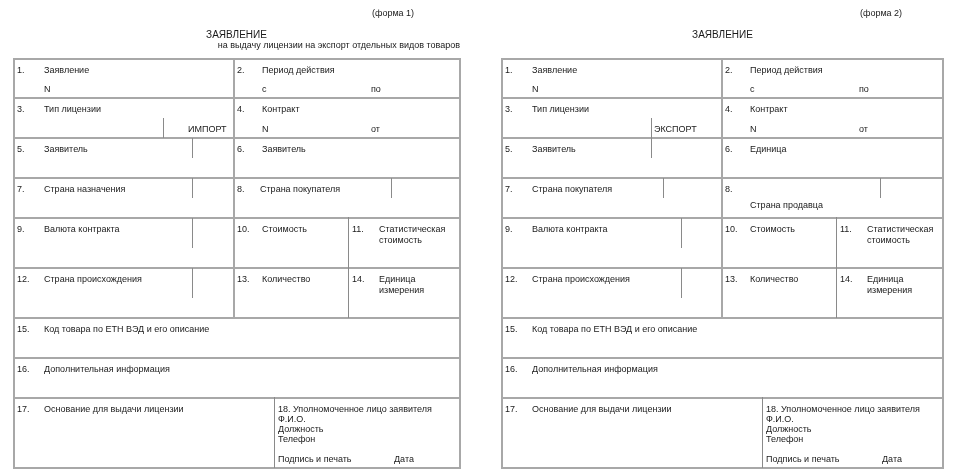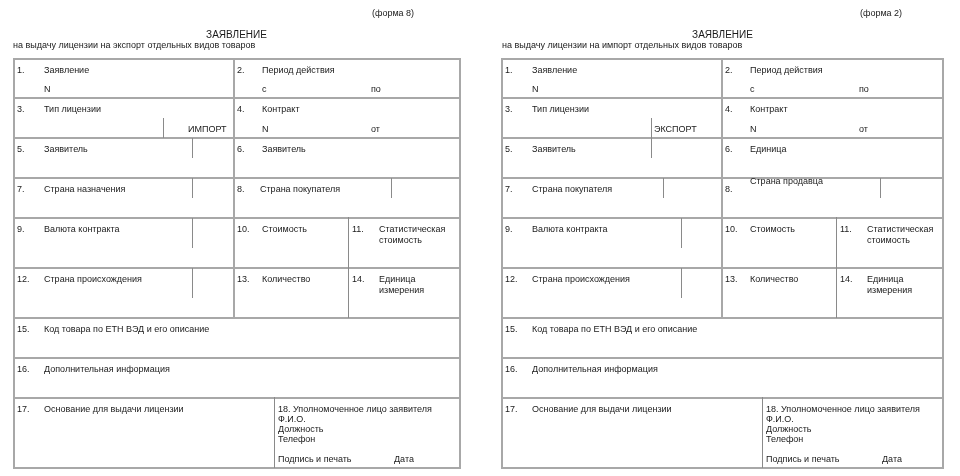--- a/index.html
+++ b/index.html
@@ -4,28 +4,28 @@
 <style>
   html, body { margin:0; padding:0; background:#ffffff; }
   body { width:960px; height:476px; position:relative; overflow:hidden;
          font-family:"Liberation Sans", sans-serif; font-size:9px; color:#1a1a1a; }
   .abs { position:absolute; white-space:nowrap; }
   .form { position:absolute; top:0; height:476px; }
   .hline { position:absolute; height:0; border-top:2px solid #a8a8a8; }
   .vline { position:absolute; width:0; border-left:2px solid #a8a8a8; }
   .thin-v { position:absolute; width:0; border-left:1px solid #8a8a8a; }
   .title { font-size:10px; text-align:center; }
-  .subtitle { font-size:9px; text-align:left; }
+  .subtitle { font-size:9px; text-align:right; }
   .formno { font-size:9px; }
 </style>
 </head>
 <body>
 
 <div class="form" style="left:0; width:480px;">
-  <span class="abs formno" style="left:372px; top:8px;">(форма 8)</span>
+  <span class="abs formno" style="left:372px; top:8px;">(форма 1)</span>
   <div class="abs title" style="left:13px; width:447px; top:29px;">ЗАЯВЛЕНИЕ</div>
   <div class="abs subtitle" style="left:13px; width:447px; top:40px;">на выдачу лицензии на экспорт отдельных видов товаров</div>
 
   <div class="hline" style="left:13px; width:448px; top:58px;"></div>
   <div class="hline" style="left:13px; width:448px; top:97px;"></div>
   <div class="hline" style="left:13px; width:448px; top:137px;"></div>
   <div class="hline" style="left:13px; width:448px; top:177px;"></div>
   <div class="hline" style="left:13px; width:448px; top:217px;"></div>
   <div class="hline" style="left:13px; width:448px; top:267px;"></div>
   <div class="hline" style="left:13px; width:448px; top:317px;"></div>
@@ -103,21 +103,20 @@
   <span class="abs" style="left:278px; top:414px;">Ф.И.О.</span>
   <span class="abs" style="left:278px; top:424px;">Должность</span>
   <span class="abs" style="left:278px; top:434px;">Телефон</span>
   <span class="abs" style="left:278px; top:454px;">Подпись и печать</span>
   <span class="abs" style="left:394px; top:454px;">Дата</span>
 </div>
 
 <div class="form" style="left:0; width:960px;">
   <span class="abs formno" style="left:860px; top:8px;">(форма 2)</span>
   <div class="abs title" style="left:502px; width:441px; top:29px;">ЗАЯВЛЕНИЕ</div>
-  <div class="abs subtitle" style="left:502px; width:441px; top:40px;">на выдачу лицензии на импорт отдельных видов товаров</div>
 
   <div class="hline" style="left:501px; width:442px; top:58px;"></div>
   <div class="hline" style="left:501px; width:442px; top:97px;"></div>
   <div class="hline" style="left:501px; width:442px; top:137px;"></div>
   <div class="hline" style="left:501px; width:442px; top:177px;"></div>
   <div class="hline" style="left:501px; width:442px; top:217px;"></div>
   <div class="hline" style="left:501px; width:442px; top:267px;"></div>
   <div class="hline" style="left:501px; width:442px; top:317px;"></div>
   <div class="hline" style="left:501px; width:442px; top:357px;"></div>
   <div class="hline" style="left:501px; width:442px; top:397px;"></div>
@@ -152,21 +151,21 @@
   <span class="abs" style="left:859px; top:124px;">от</span>
 
   <span class="abs" style="left:505px; top:144px;">5.</span>
   <span class="abs" style="left:532px; top:144px;">Заявитель</span>
   <span class="abs" style="left:725px; top:144px;">6.</span>
   <span class="abs" style="left:750px; top:144px;">Единица</span>
 
   <span class="abs" style="left:505px; top:184px;">7.</span>
   <span class="abs" style="left:532px; top:184px;">Страна покупателя</span>
   <span class="abs" style="left:725px; top:184px;">8.</span>
-  <span class="abs" style="left:750px; top:176px;">Страна продавца</span>
+  <span class="abs" style="left:750px; top:200px;">Страна продавца</span>
 
   <span class="abs" style="left:505px; top:224px;">9.</span>
   <span class="abs" style="left:532px; top:224px;">Валюта контракта</span>
   <span class="abs" style="left:725px; top:224px;">10.</span>
   <span class="abs" style="left:750px; top:224px;">Стоимость</span>
   <span class="abs" style="left:840px; top:224px;">11.</span>
   <span class="abs" style="left:867px; top:224px;">Статистическая</span>
   <span class="abs" style="left:867px; top:235px;">стоимость</span>
 
   <span class="abs" style="left:505px; top:274px;">12.</span>

